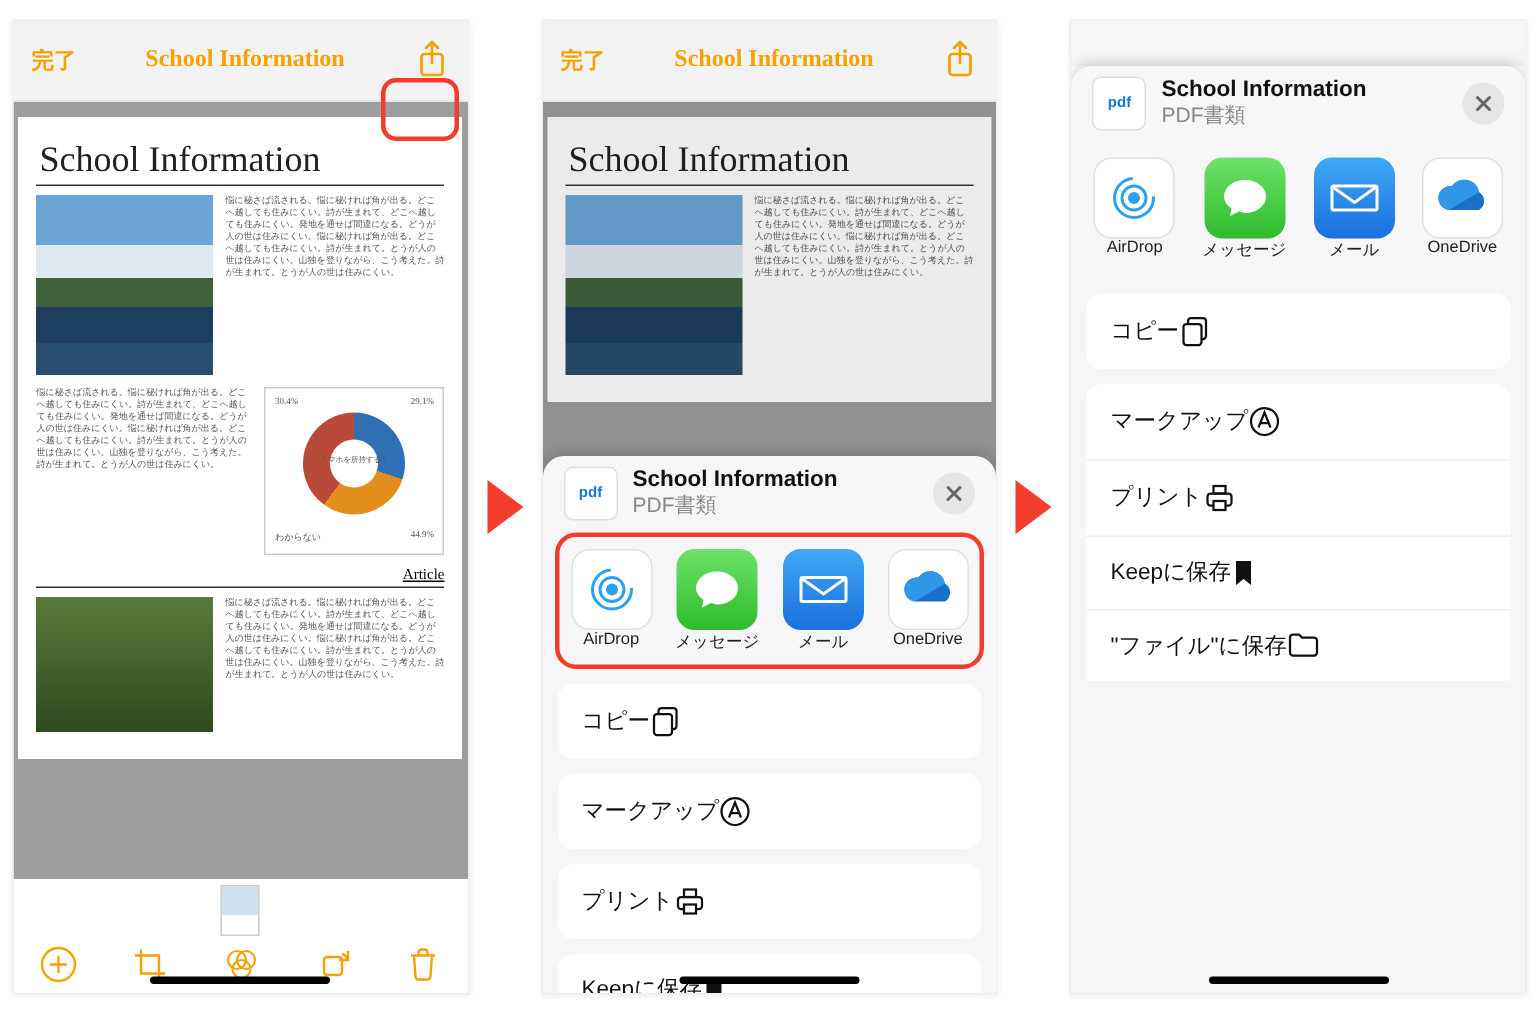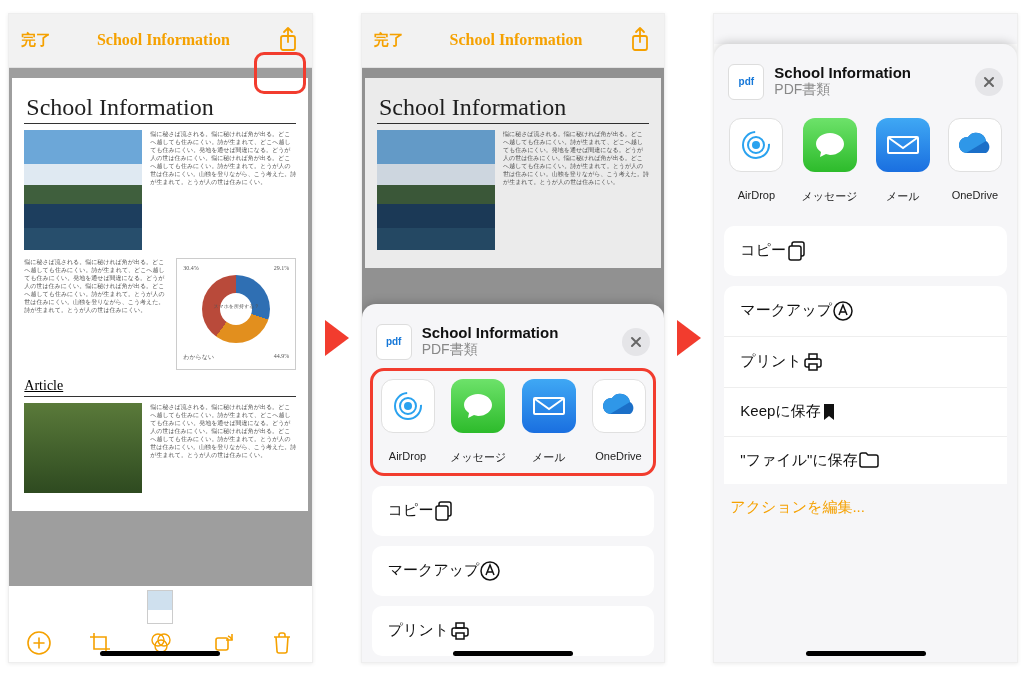--- a/index.html
+++ b/index.html
@@ -80,21 +80,21 @@
     border: 1px solid #ccc; padding: 6px;
     display:flex; flex-direction:column; align-items:center; justify-content:center;
     font-size:6px; color:#555;
   }
   .donut {
     width: 68px; height:68px; border-radius:50%;
     background: conic-gradient(#2f6fb3 0 108deg, #e28f1e 108deg 216deg, #b94a3a 216deg 360deg);
     position:relative; margin: 4px 0;
   }
   .donut::after{content:"";position:absolute;inset:18px;border-radius:50%;background:#fff;}
-  .sec-title { text-align:left; font-size:14px; margin:8px 0 2px;text-decoration:underline;}
+  .sec-title { text-align:right; font-size:10px; margin:8px 0 2px;text-decoration:underline;}
   .forest {
     width: 118px; height: 90px;
     background: linear-gradient(#5a7a3a,#2e4a20);
   }
   .bottom-ctrls {
     height: 76px;
     background: #fff;
     display:flex; flex-direction:column;
   }
   .thumb-row { display:flex; justify-content:center; padding-top:4px;}
@@ -115,39 +115,39 @@
   .sheet {
     position:absolute; left:0; right:0;
     background:#f6f6f8;
     border-top-left-radius:14px; border-top-right-radius:14px;
     box-shadow: 0 -2px 10px rgba(0,0,0,0.18);
     display:flex; flex-direction:column;
   }
   .sheet.a { top: 290px; bottom:0; }
   .sheet.b { top: 30px; bottom:0; }
   .sheet-head {
-    display:flex; align-items:center; gap:10px; padding:20px 14px 8px;
+    display:flex; align-items:center; gap:10px; padding:7px 14px 8px;
   }
   .pdf-badge {
     width:36px; height:36px; background:#fff; border:1px solid #ddd; border-radius:6px;
     display:flex; align-items:center; justify-content:center;
     font-size:10px; font-weight:700; color:#1577d8;
   }
   .sh-title { font-size:15px; font-weight:700; color:#111;}
   .sh-sub { font-size:14px; color:#888;}
   .close-btn {
     margin-left:auto;
     width:28px; height:28px; border-radius:50%;
     background:#e5e5e8; display:flex; align-items:center; justify-content:center;
     color:#666; font-size:16px;
   }
   .apps {
     display:flex; justify-content:space-around; padding:10px 6px 12px;
   }
-  .app { display:flex; flex-direction:column; align-items:center; gap:17px;}
+  .app { display:flex; flex-direction:column; align-items:center; gap:0;}
   .app-icon {
     width:54px; height:54px; border-radius:12px;
     display:flex; align-items:center; justify-content:center;
     color:#fff;
   }
   .ic-airdrop { background:#fff; border:1px solid #e0e0e0;}
   .ic-msg { background: linear-gradient(#6de26a,#2dbb2b);}
   .ic-mail { background: linear-gradient(#3fa8f4,#1a6fe0);}
   .ic-od { background:#fff; border:1px solid #e0e0e0;}
   .app-label { font-size:11px; color:#222;}
@@ -460,16 +460,15 @@
             <path d="M3 2h10v16l-5-4-5 4V2z" fill="#111"></path>
           </svg>
       </div>
       <div class="action attached lastg">
         <span>"ファイル"に保存</span>
         <svg width="22" height="18" viewBox="0 0 22 18">
             <path d="M2 4a2 2 0 0 1 2-2h4l2 2h8a2 2 0 0 1 2 2v8a2 2 0 0 1-2 2H4a2 2 0 0 1-2-2V4z" stroke="#111" stroke-width="1.5" fill="none"></path>
           </svg>
       </div>
     </div>
-    <div class="edit-link">アクションを編集...</div>
   </div>
   <div class="home-ind"></div>
 </div>
 
 </body></html>

